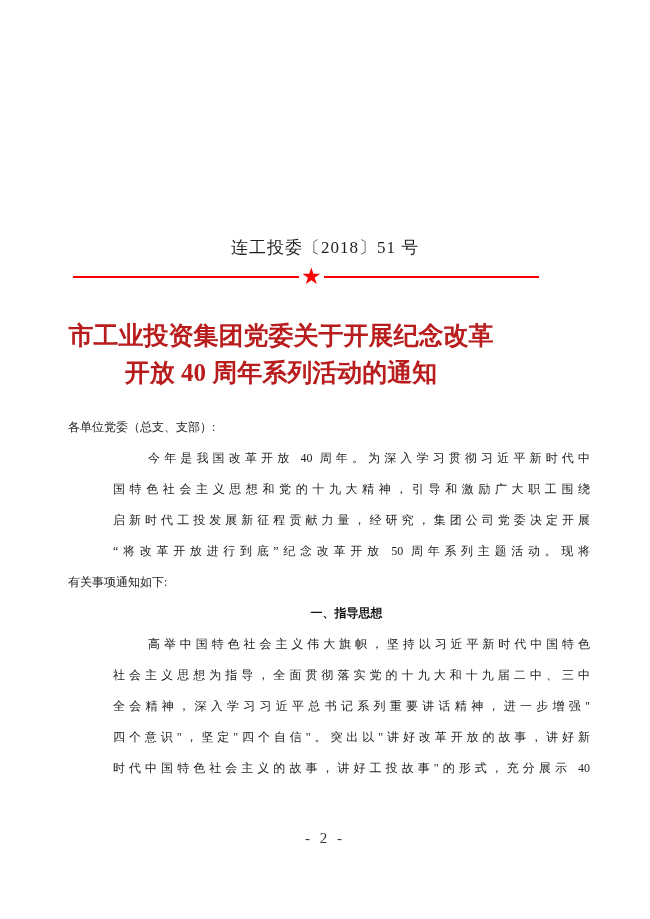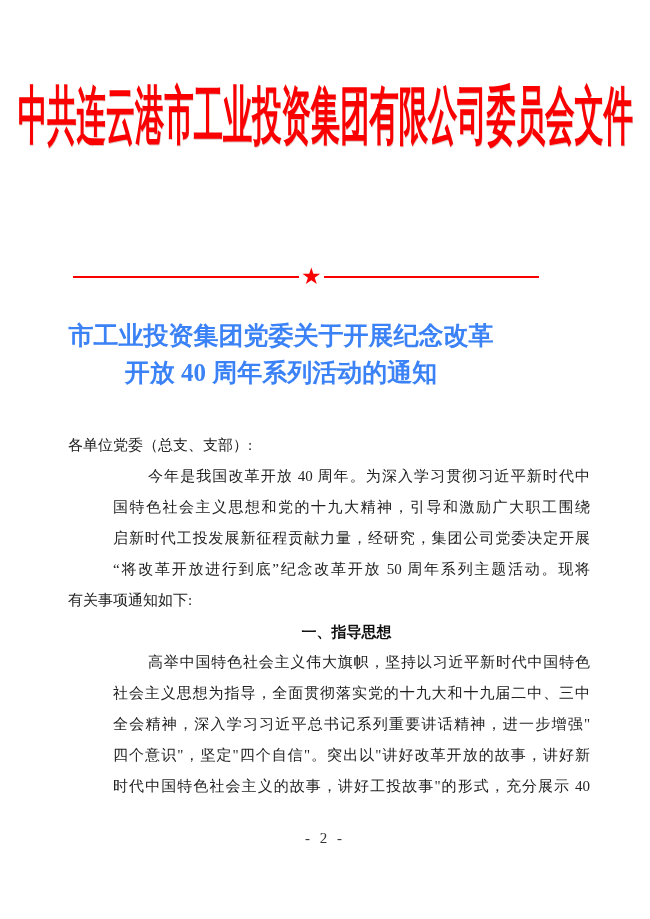--- a/index.html
+++ b/index.html
@@ -45,29 +45,29 @@
   .seg-right { flex:1; }
   .star-icon {
     color:#fb0000; font-size:23px; line-height:14px;
     margin:0 2px; transform:translateY(-1px);
     font-family:"DejaVu Sans", sans-serif;
   }
 
   
   .doc-title {
     position:absolute; top:317px; left:0; width:562px;
-    text-align:center; font-weight:bold; color:#3b82f6;
+    text-align:center; font-weight:bold; color:#b91c1c;
     font-size:25px; line-height:37px;
     font-family:"Liberation Serif", serif;
   }
 
   
   .doc-body {
-    position:absolute; top:430px; left:68px; width:522px;
-    font-size:15px; color:#222;
+    position:absolute; top:412px; left:68px; width:522px;
+    font-size:12px; color:#222;
   }
   .body-line {
     height:31px; line-height:31px;
     white-space:nowrap;
   }
   .body-line.fill {
     white-space:normal;
     text-align:justify;
     text-align-last:justify;
     margin-left:45px;
@@ -82,24 +82,22 @@
   .page-number {
     position:absolute; top:830px; left:0; width:650px;
     text-align:center; font-size:15px; letter-spacing:3px; color:#333;
   }
 </style>
 </head>
 <body>
 
 <div class="page">
 
-  <div class="red-header">
-    <span class="inner">中共连云港市工业投资集团有限公司委员会文件</span>
-  </div>
 
+  <div class="doc-number">连工投委〔2018〕51 号</div>
 
   <div class="star-line">
     <div class="seg seg-left"></div>
     <span class="star-icon">★</span>
     <div class="seg seg-right"></div>
   </div>
 
   <div class="doc-title">
     <div>市工业投资集团党委关于开展纪念改革</div>
     <div>开放 40 周年系列活动的通知</div>

